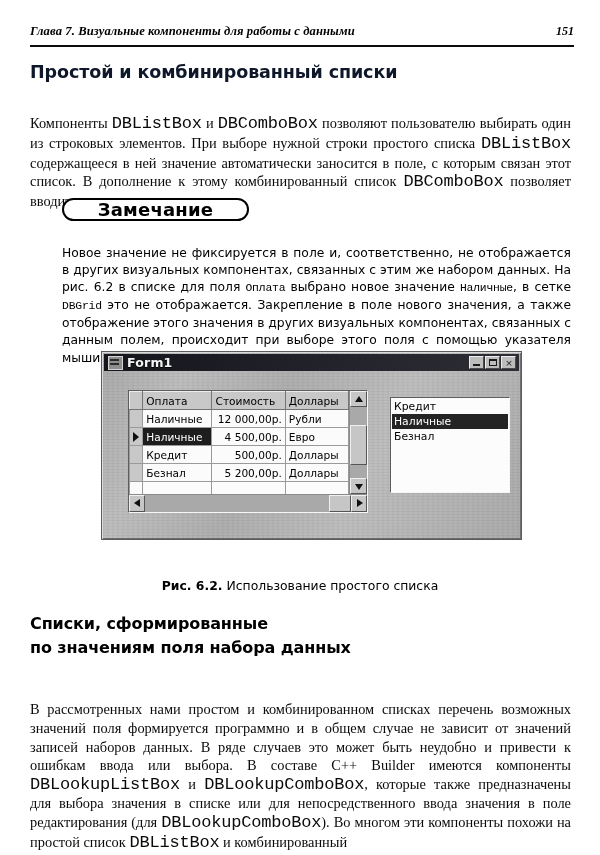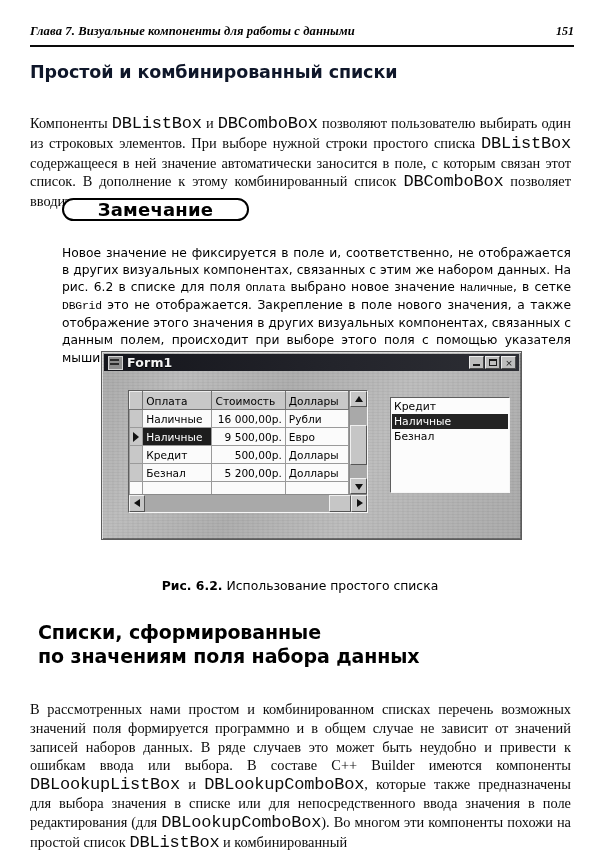--- a/index.html
+++ b/index.html
@@ -67,24 +67,24 @@
     font-weight: 700;
     font-size: 17.5px;
     letter-spacing: -0.1px;
     color: #0f172a;
   }
 
   h2.h-sec {
     position: absolute;
     left: 30px;
     top: 612px;
-    margin: 8px;
+    margin: 0;
     font-family: "DejaVu Sans", sans-serif;
     font-weight: 700;
-    font-size: 19px;
+    font-size: 16px;
     line-height: 24px;
     letter-spacing: -0.1px;
     color: #000;
     width: 520px;
   }
   h2.h-sec span { display: block; }
 
   
   .bodytext {
     position: absolute;
@@ -486,29 +486,29 @@
                 <th class="col-ind"></th>
                 <th class="col-pay">Оплата</th>
                 <th class="col-cost">Стоимость</th>
                 <th class="col-cur">Доллары</th>
               </tr>
             </thead>
             <tbody>
               <tr>
                 <td class="col-ind"></td>
                 <td>Наличные</td>
-                <td class="c-cost">16 000,00р.</td>
+                <td class="c-cost">12 000,00р.</td>
                 <td>Рубли</td>
               </tr>
               <tr class="row-current">
                 <td class="col-ind">
                     <i class="arrow"></i>
                   </td>
                 <td class="selcell">Наличные</td>
-                <td class="c-cost">9 500,00р.</td>
+                <td class="c-cost">4 500,00р.</td>
                 <td>Евро</td>
               </tr>
               <tr>
                 <td class="col-ind"></td>
                 <td>Кредит</td>
                 <td class="c-cost">500,00р.</td>
                 <td>Доллары</td>
               </tr>
               <tr>
                 <td class="col-ind"></td>

